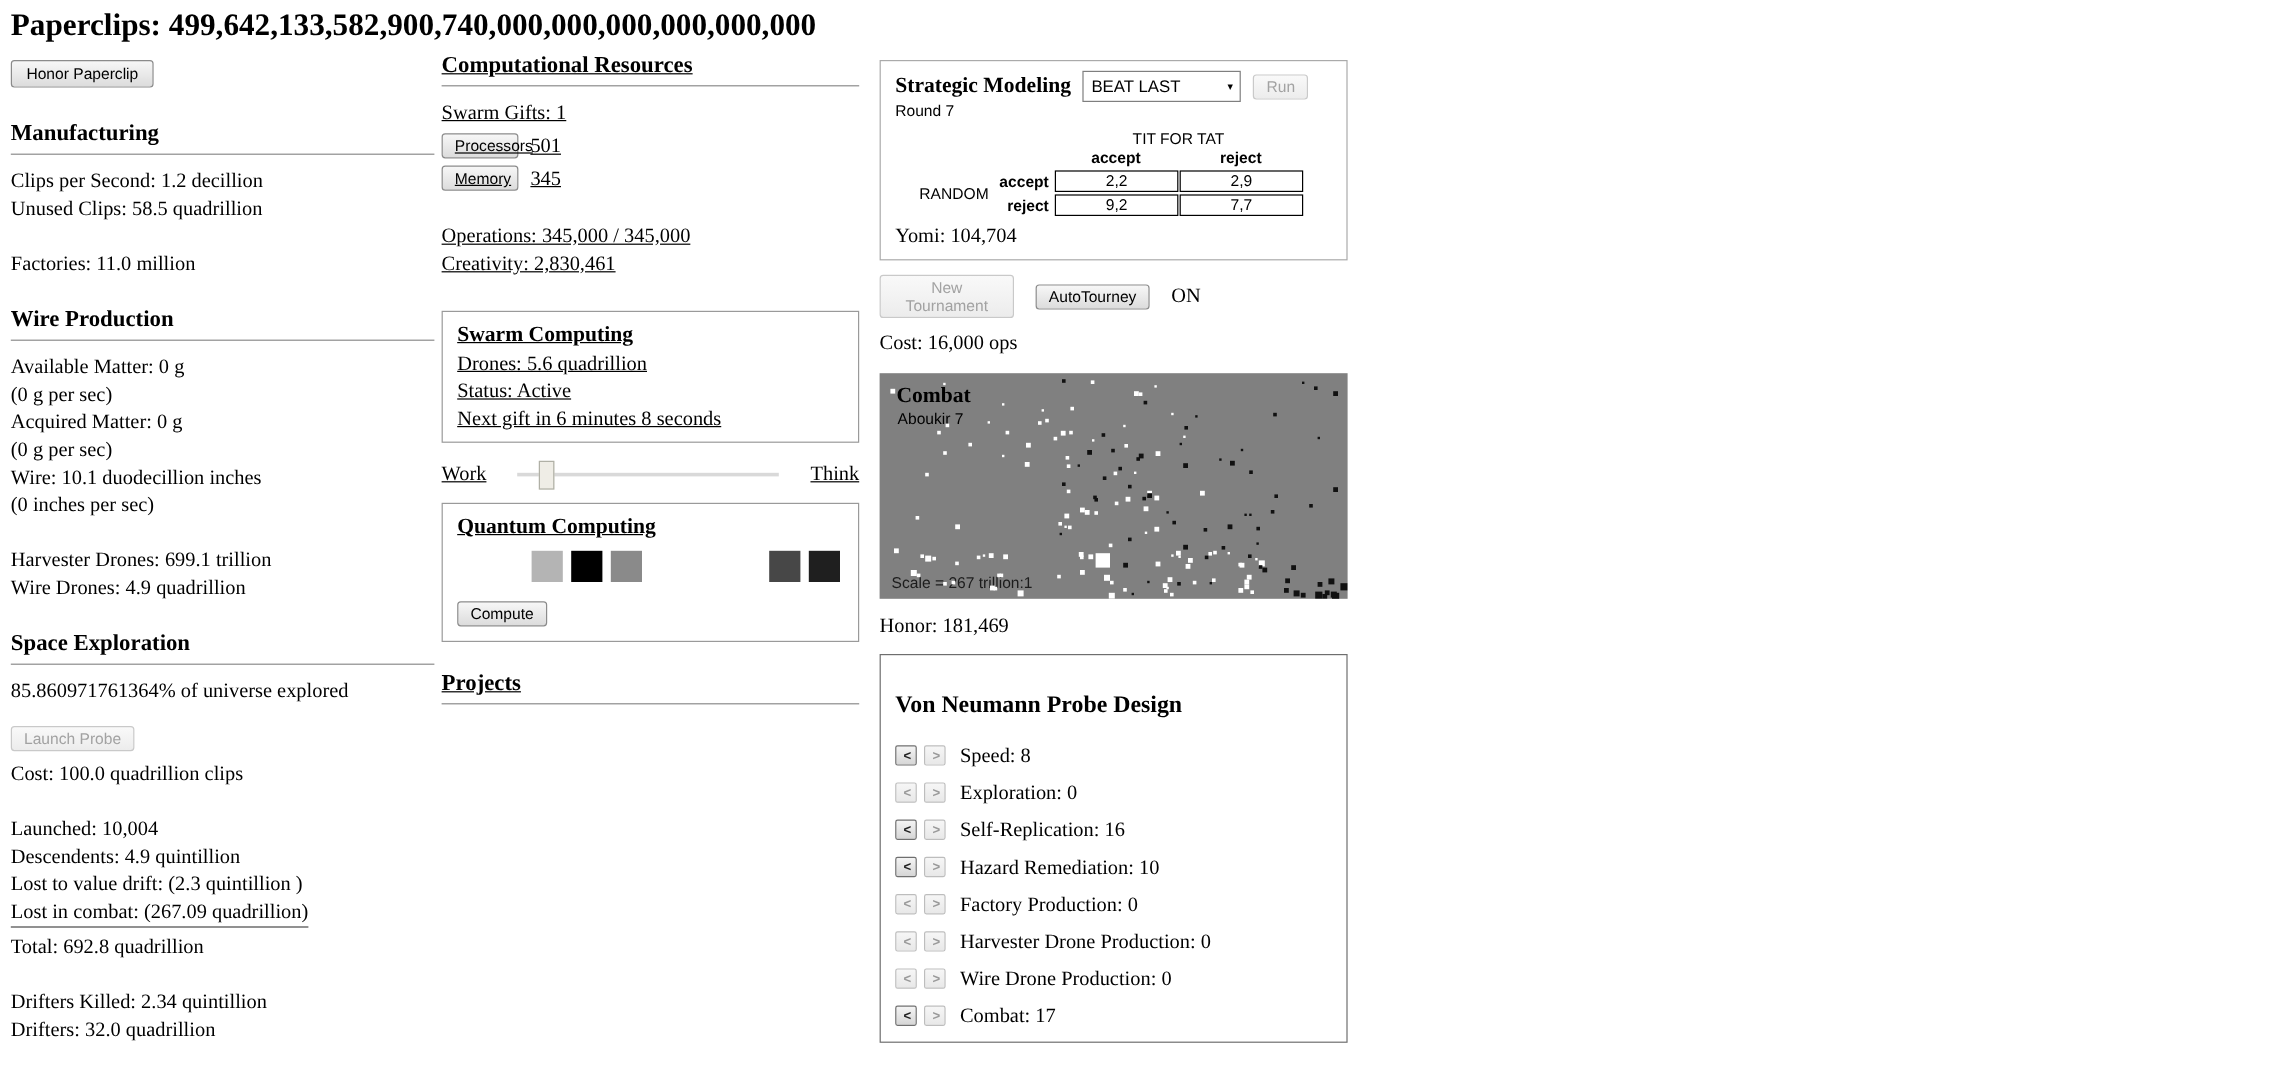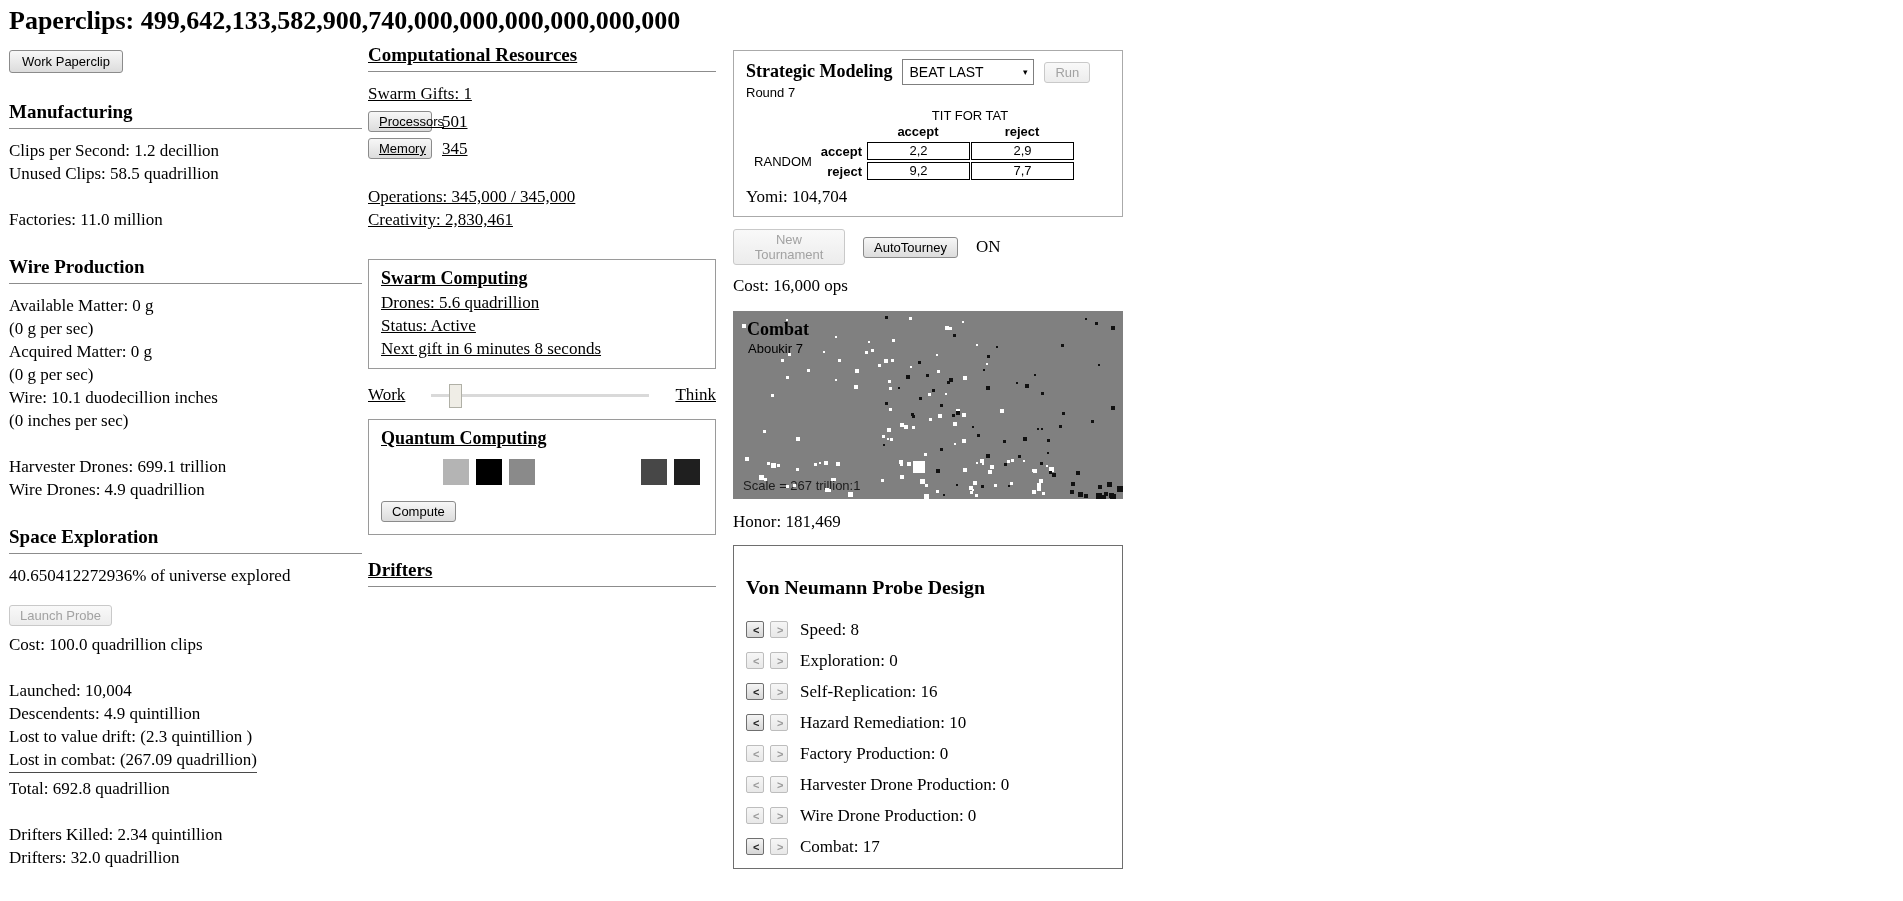--- a/index.html
+++ b/index.html
@@ -25,21 +25,21 @@
   .chip{width:26px;height:26px;}
   .slider-row{display:flex;align-items:center;margin:16px 0 14px 0;gap:16px;}
   .slider-track{flex:1;height:3px;background:#d9d9d9;margin:0 10px;position:relative;}
   .slider-handle{position:absolute;left:18px;top:-10px;width:11px;height:22px;background:#efede6;border:1px solid #b0b0a6;}
   
   .strat-top{display:flex;align-items:center;gap:10px;}
   .select{display:inline-flex;align-items:center;justify-content:space-between;width:118px;height:22px;
           border:1px solid #7f7f7f;padding:1px 6px;font-family:"Liberation Sans",sans-serif;font-size:14px;background:#fff;cursor:pointer;}
   .select .chev{font-size:9px;margin-left:6px;}
   .small{font-family:"Liberation Sans","DejaVu Sans",sans-serif;font-size:13px;}
-  .matrix{display:grid;grid-template-columns:66px 50px 104px 104px;margin:8px 0 4px 4px;
+  .matrix{display:grid;grid-template-columns:66px 50px 104px 104px;margin:8px 0 4px 16px;
           font-family:"Liberation Sans",sans-serif;font-size:13px;align-items:center;}
   .matrix .tft{grid-column:3/5;text-align:center;padding-bottom:1px;}
   .matrix .chdr{text-align:center;font-weight:bold;padding-bottom:2px;}
   .matrix .rhdr{text-align:right;font-weight:bold;padding-right:4px;}
   .matrix .cell{border:1px solid #000;text-align:center;height:16px;line-height:16px;margin:1px 0 1px 1px;}
   .matrix .rowplayer{grid-row:3/5;text-align:center;}
   
   .combat{position:relative;width:390px;height:188px;margin-top:14px;overflow:hidden;}
   .combat h3{position:absolute;left:14px;top:8px;font-size:18px;margin:0;font-weight:bold;}
   .combat .battle{position:absolute;left:15px;top:30px;}
@@ -54,39 +54,39 @@
   .sbtn.dim{border-color:#bdbdbd;color:#9a9a9a;background:linear-gradient(#f6f6f6,#e8e8e8);}
   .probe-label{margin-left:6px;}
   .underlined{display:inline-block;border-bottom:1px solid #4a4a4a;padding-bottom:1px;}
 </style>
 </head>
 <body>
 
 <h1 style="margin-left:9px;">Paperclips: 499,642,133,582,900,740,000,000,000,000,000,000</h1>
 
 <div class="col" id="col-left" style="top:50px;">
-  <button class="btn" style="padding:3px 12px;">Work Paperclip</button>
+  <button class="btn" style="padding:3px 12px;">Honor Paperclip</button>
 
   <h2 style="margin-top:28px;">Manufacturing</h2>
   <p>Clips per Second: 1.2 decillion</p>
   <p>Unused Clips: 58.5 quadrillion</p>
   <p style="margin-top:23px;">Factories: 11.0 million</p>
 
   <h2 style="margin-top:25px;">Wire Production</h2>
   <p>Available Matter: 0 g</p>
   <p>(0 g per sec)</p>
   <p>Acquired Matter: 0 g</p>
   <p>(0 g per sec)</p>
   <p>Wire: 10.1 duodecillion inches</p>
   <p>(0 inches per sec)</p>
   <p style="margin-top:23px;">Harvester Drones: 699.1 trillion</p>
   <p>Wire Drones: 4.9 quadrillion</p>
 
   <h2 style="margin-top:25px;">Space Exploration</h2>
-  <p>40.650412272936% of universe explored</p>
+  <p>85.860971761364% of universe explored</p>
   <button class="btn disabled" style="margin-top:18px;">Launch Probe</button>
   <p style="margin-top:7px;">Cost: 100.0 quadrillion clips</p>
   <p style="margin-top:23px;">Launched: 10,004</p>
   <p>Descendents: 4.9 quintillion</p>
   <p>Lost to value drift: (2.3 quintillion )</p>
   <p><span class="underlined">Lost in combat: (267.09 quadrillion)</span></p>
   <p style="margin-top:4px;">Total: 692.8 quadrillion</p>
   <p style="margin-top:23px;">Drifters Killed: 2.34 quintillion</p>
   <p>Drifters: 32.0 quadrillion</p>
 </div>
@@ -128,21 +128,21 @@
       <div class="chip" style="background-color: rgb(138, 138, 138);"></div>
       <div class="chip" style="background-color: rgb(255, 255, 255);"></div>
       <div class="chip" style="background-color: rgb(255, 255, 255);"></div>
       <div class="chip" style="background-color: rgb(255, 255, 255);"></div>
       <div class="chip" style="background-color: rgb(71, 71, 71);"></div>
       <div class="chip" style="background-color: rgb(31, 31, 31);"></div>
     </div>
     <button class="btn" style="margin-top:14px;">Compute</button>
   </div>
 
-  <h2 style="margin-top:24px;">Drifters</h2>
+  <h2 style="margin-top:24px;">Projects</h2>
 </div>
 
 <div class="col" id="col-right">
   <div class="box" style="border-color:#aaa;">
     <div class="strat-top">
       <h3>Strategic Modeling</h3>
       <div class="select">
         <span>BEAT LAST</span>
         <span class="chev">▾</span>
       </div>

